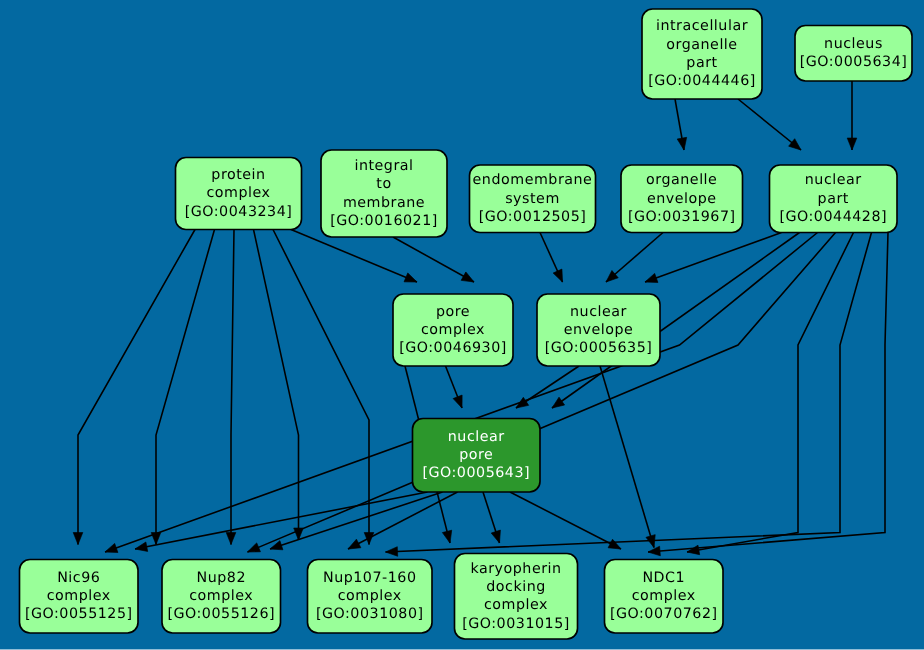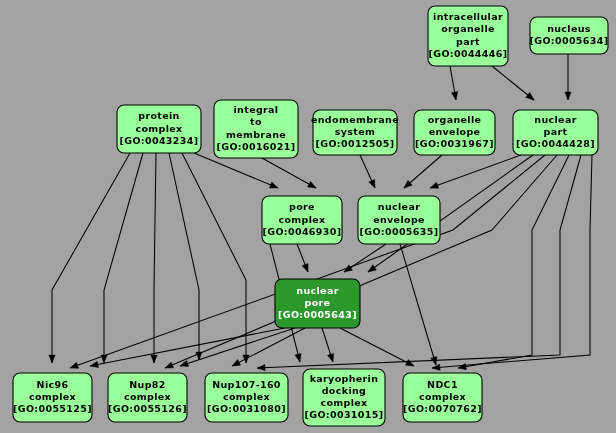--- a/index.html
+++ b/index.html
@@ -7,23 +7,22 @@
     padding: 0;
     background: #ffffff;
   }
   body {
     font-family: "DejaVu Sans", sans-serif;
   }
   #graph-wrap {
     position: relative;
     width: 616px;
     height: 433px;
-    background: #a3a3a3;
+    background: #0369a1;
     overflow: hidden;
-    font-weight: bold;
   }
   svg#go-graph {
     display: block;
     width: 616px;
     height: 433px;
   }
   .go-node-rect {
     stroke: #000000;
     stroke-width: 1.1;
   }

